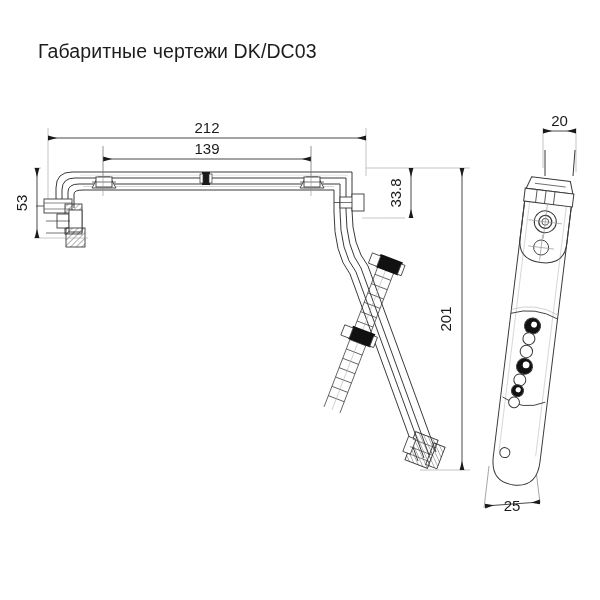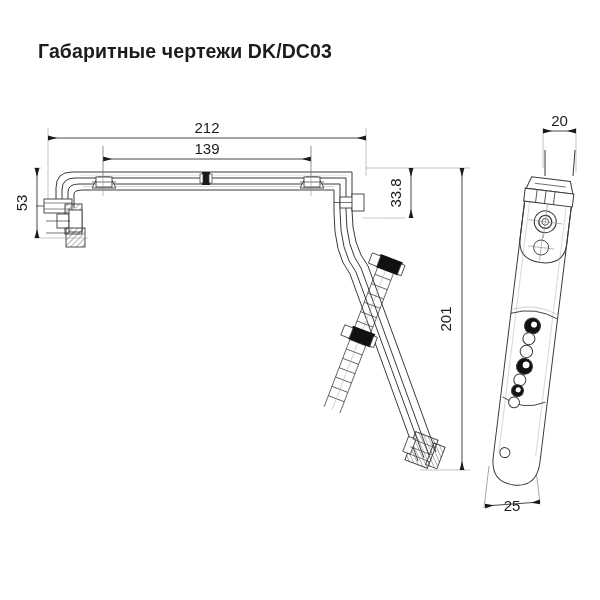--- a/index.html
+++ b/index.html
@@ -19,21 +19,21 @@
     position: relative;
     width: 600px;
     height: 600px;
     background: #ffffff;
   }
   #title {
     position: absolute;
     left: 38px;
     top: 40px;
     font-size: 19.5px;
-    font-weight: bold;
+    font-weight: normal;
     letter-spacing: 0.1px;
     color: #1c1c1c;
     white-space: nowrap;
   }
   #drawing {
     position: absolute;
     left: 0;
     top: 0;
     width: 600px;
     height: 600px;

